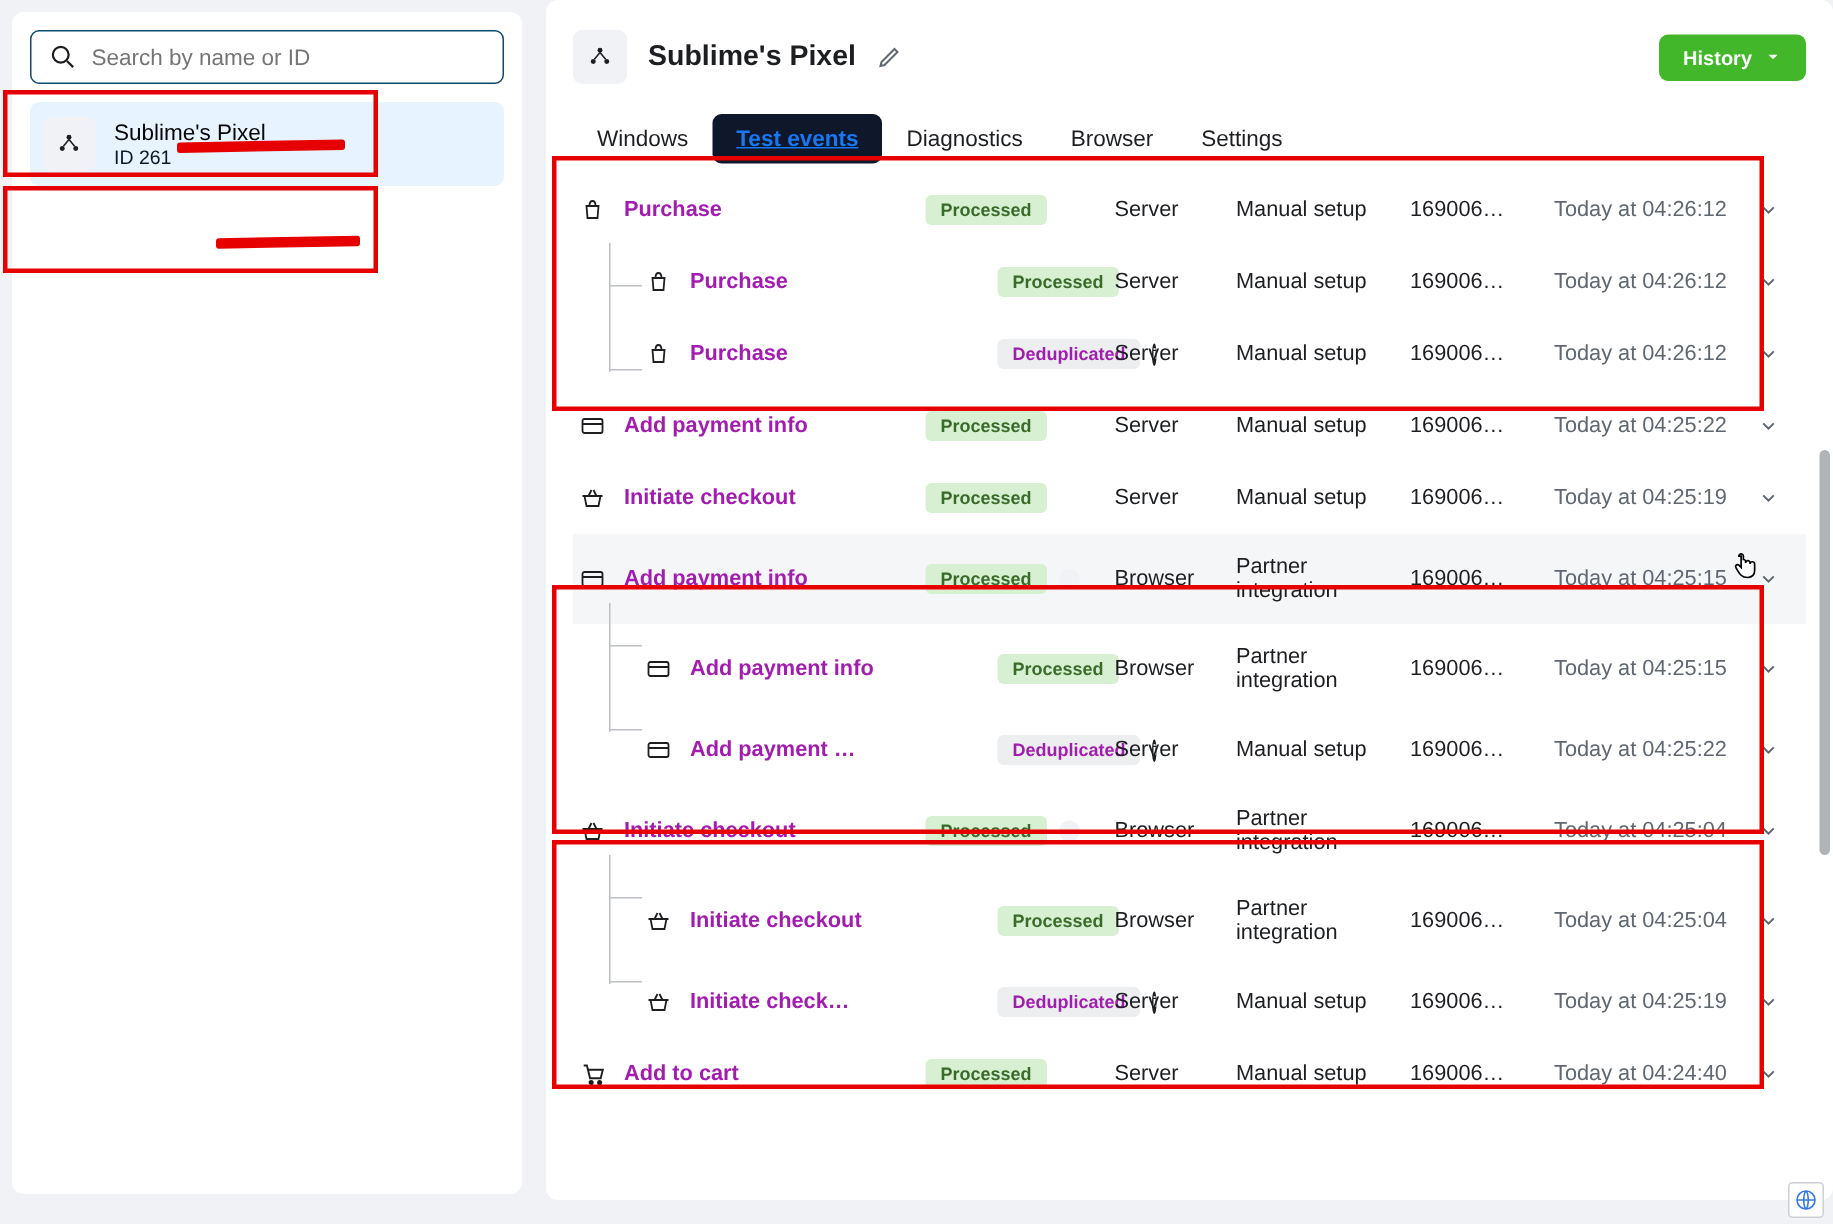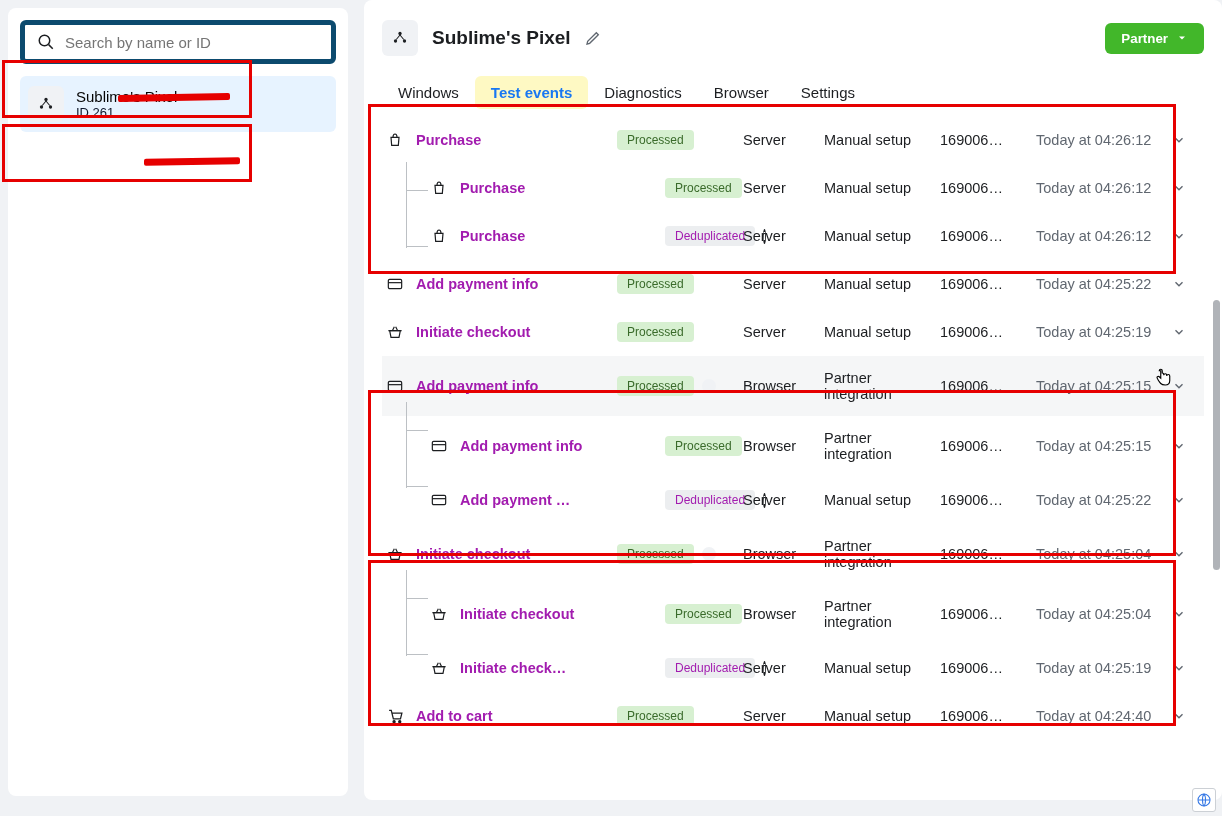--- a/index.html
+++ b/index.html
@@ -21,21 +21,21 @@
   background: #fff;
   border-radius: 8px;
   padding: 12px;
   margin-top: 8px;
   height: 788px;
 }
 .search-wrap {
   display: flex;
   align-items: center;
   gap: 10px;
-  border: 5px solid #0c4a6e;
+  border: 1px solid #0c4a6e;
   border-radius: 6px;
   padding: 8px 12px;
   margin-bottom: 12px;
 }
 .search-wrap input { border: none; outline: none; font-size: 15px; flex: 1; color: #606770; }
 .pixel-item {
   display: flex;
   align-items: center;
   gap: 12px;
   padding: 10px 8px;
@@ -80,41 +80,41 @@
 .create-btn {
   background: #42b72a; color: #fff; font-weight: 600;
   padding: 8px 16px; border-radius: 6px; border: none; cursor: pointer;
   display: flex; align-items: center; gap: 8px;
 }
 .tabs { display: flex; gap: 0; border-bottom: 1px solid transparent; margin-bottom: 6px; }
 .tab {
   padding: 8px 16px; font-size: 15px; color: #1c1e21; cursor: pointer;
   border-radius: 6px;
 }
-.tab.active { color: #1877f2; background: #fef9c3; font-weight: 600; }
+.tab.active { color: #1877f2; background: #0f172a; font-weight: 600; text-decoration: underline; }
 
 
 .events { position: relative; }
 .event-row {
   display: grid;
   grid-template-columns: 24px 1fr 120px 75px 110px 90px 130px 28px;
   align-items: center;
   padding: 14px 4px;
   gap: 6px;
   font-size: 14.5px;
 }
 .event-row.child { padding-left: 48px; grid-template-columns: 24px 1fr 72px 75px 110px 90px 130px 28px; }
 .event-row.hover { background: #f5f6f7; }
 .ev-icon { width: 18px; display: flex; justify-content: center; color: #1c1e21; }
 .ev-name { font-weight: 700; color: #a21caf; white-space: nowrap; overflow: hidden; text-overflow: ellipsis; }
 .child .ev-name { font-weight: 700; }
 .truncated .ev-name { max-width: 140px; }
 .status-wrap { display: flex; align-items: center; gap: 8px; }
 .pill {
-  font-size: 12px; font-weight: 400; padding: 3px 10px; border-radius: 4px; text-align: right;
+  font-size: 12px; font-weight: 700; padding: 3px 10px; border-radius: 4px; text-align: right;
 }
 .pill.processed { background: #d7f0d1; color: #3a6b2b; }
 .pill.dedup { background: #eceef0; color: #a21caf; }
 .info-dot {
   width: 15px; height: 15px; border-radius: 50%; background: #1c1e21;
   color: #fff; display: inline-flex; align-items: center; justify-content: center;
   font-size: 10px; font-weight: 700;
 }
 .ev-col { color: #1c1e21; }
 .ev-time { color: #606770; }
@@ -200,21 +200,21 @@
             </svg>
         </div>
         <div class="page-title">Sublime's Pixel</div>
         <span class="edit-icon">
           <svg width="16" height="16" viewBox="0 0 24 24" fill="none" stroke="#606770" stroke-width="2">
               <path d="M3 21 L7 20 L20 7 L17 4 L4 17 Z"></path>
             </svg>
         </span>
       </div>
       <button class="create-btn">
-        <span>Partner</span>
+        <span>History</span>
         <svg width="12" height="12" viewBox="0 0 24 24" fill="#fff">
             <path d="M6 9 L12 15 L18 9 Z"></path>
           </svg>
       </button>
     </div>
 
     <div class="tabs">
       <div class="tab">Windows</div>
       <div class="tab active">Test events</div>
       <div class="tab">Diagnostics</div>

